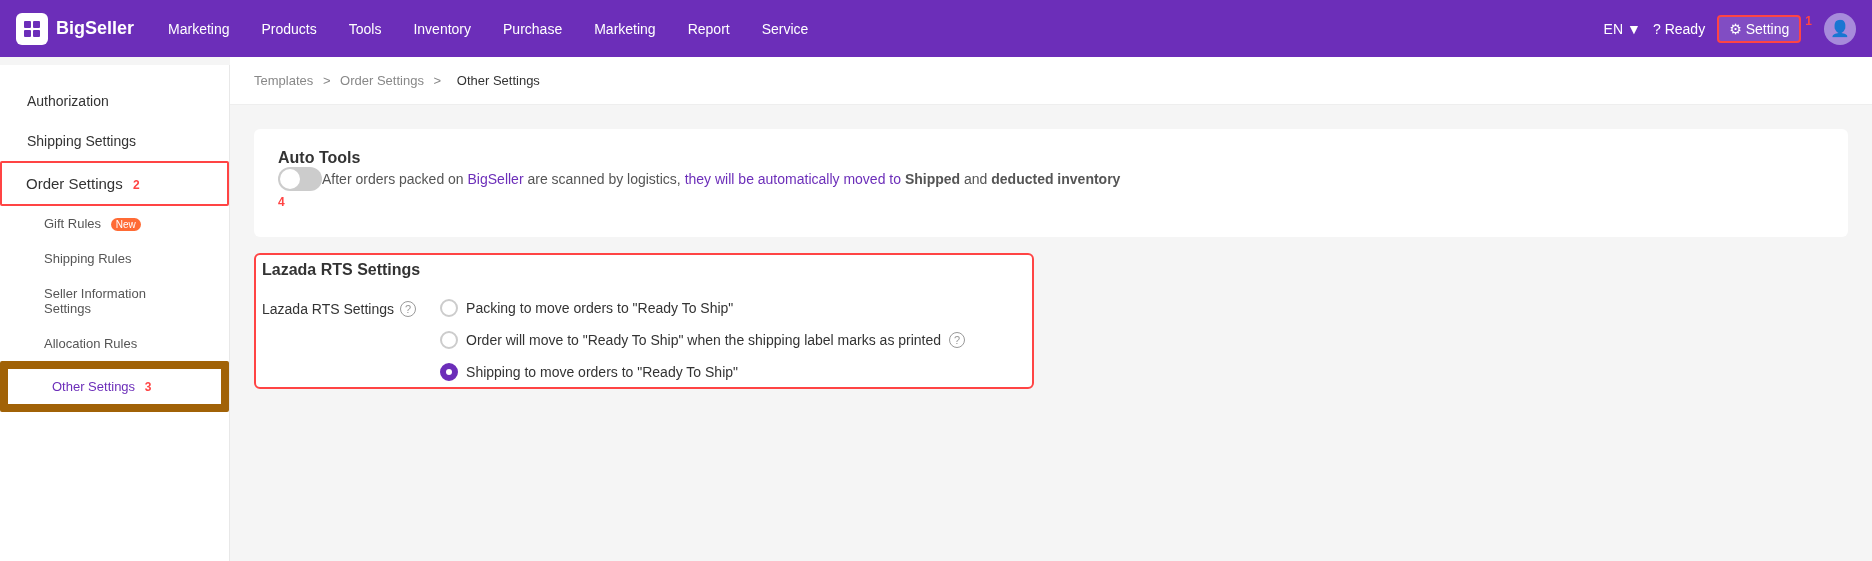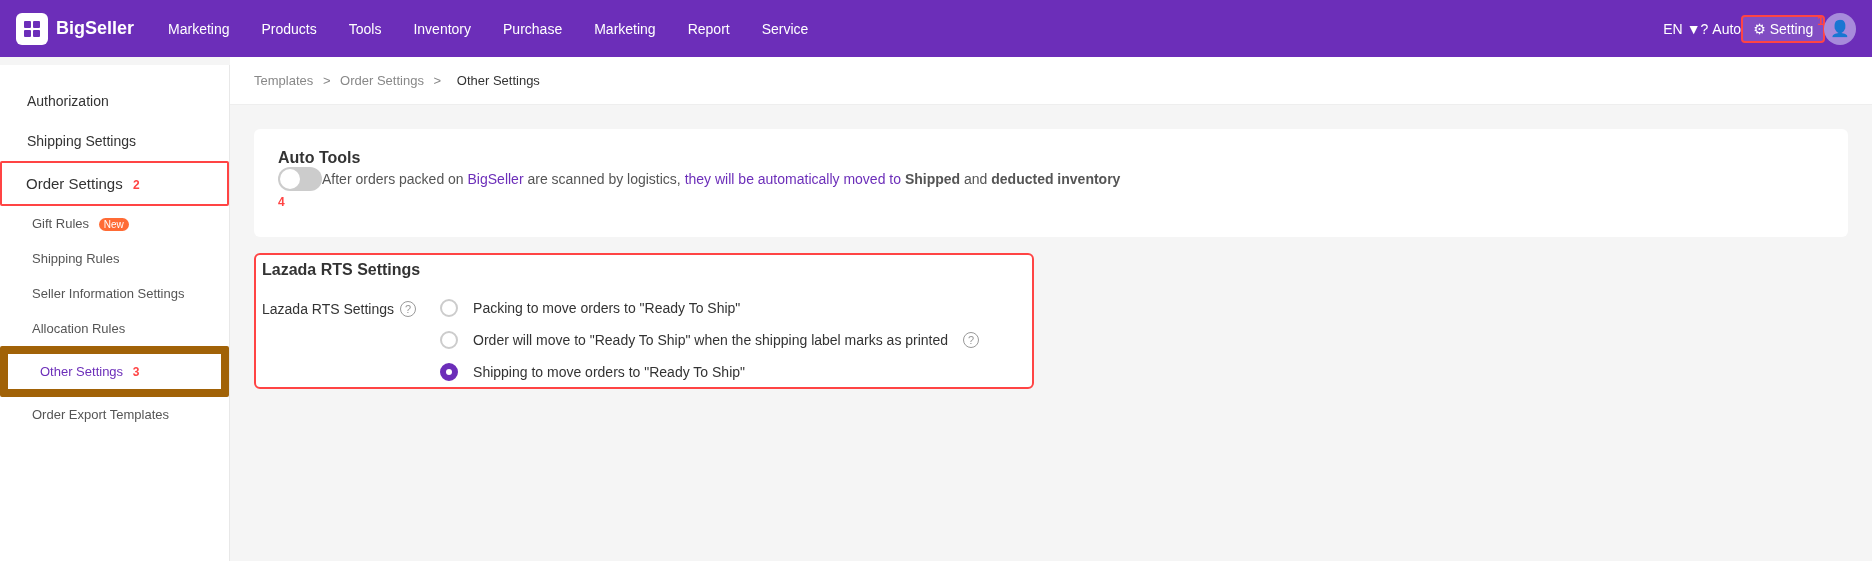--- a/index.html
+++ b/index.html
@@ -43,20 +43,21 @@
       color: white;
       padding: 8px 14px;
       cursor: pointer;
       border-radius: 4px;
       font-size: 14px;
       white-space: nowrap;
     }
     .top-nav-right {
       display: flex;
       align-items: center;
+      gap: 12px;
       margin-left: auto;
     }
     .lang-selector {
       color: white;
       font-size: 14px;
       display: flex;
       align-items: center;
       gap: 4px;
       cursor: pointer;
     }
@@ -122,21 +123,21 @@
       border-left: 3px solid transparent;
     }
     .sidebar-item.parent {
       font-weight: 500;
       font-size: 15px;
       border: 2px solid #ff4444;
       border-radius: 2px;
       color: #333;
     }
     .sidebar-sub-item {
-      padding: 10px 32px;
+      padding: 10px 44px;
       cursor: pointer;
       color: #555;
       font-size: 13px;
     }
     .sidebar-sub-item.active {
       color: #6c2eb9;
     }
     .badge-new {
       background: #ff6b35;
       color: white;
@@ -265,21 +266,21 @@
       flex-shrink: 0;
     }
     .rts-options {
       display: flex;
       flex-direction: column;
       gap: 14px;
     }
     .radio-option {
       display: flex;
       align-items: center;
-      gap: 15px;
+      gap: 8px;
       cursor: pointer;
     }
     .radio-circle {
       width: 18px;
       height: 18px;
       border-radius: 50%;
       border: 2px solid #ccc;
       background: white;
       flex-shrink: 0;
       display: flex;
@@ -327,21 +328,21 @@
     <div class="nav-item">Report</div>
     <div class="nav-item">Service</div>
   </div>
   <div class="top-nav-right">
     <div class="lang-selector">
       <span>EN</span>
       <span>▼</span>
     </div>
     <div class="help-btn">
       <span>?</span>
-      <span>Auto</span>
+      <span>Ready</span>
     </div>
     <div class="setting-btn">
       <span>⚙</span>
       <span>Setting</span>
     </div>
     <span class="badge-1">1</span>
     <div class="user-btn">
       <span style="color:white;font-size:16px;">👤</span>
     </div>
   </div>
@@ -369,23 +370,20 @@
     </div>
     <div class="sidebar-sub-item">
       <span>Seller Information Settings</span>
     </div>
     <div class="sidebar-sub-item">
       <span>Allocation Rules</span>
     </div>
     <div class="sidebar-sub-item highlighted active" style="border:8px solid #a16207; border-radius:2px; color:#6c2eb9;">
       <span>Other Settings</span>
       <span class="badge-number">3</span>
-    </div>
-    <div class="sidebar-sub-item">
-      <span>Order Export Templates</span>
     </div>
   </aside>
 
   <main class="content">
 
     <div class="breadcrumb">
       <a>Templates</a>
       <span>&gt;</span>
       <a>Order Settings</a>
       <span>&gt;</span>

